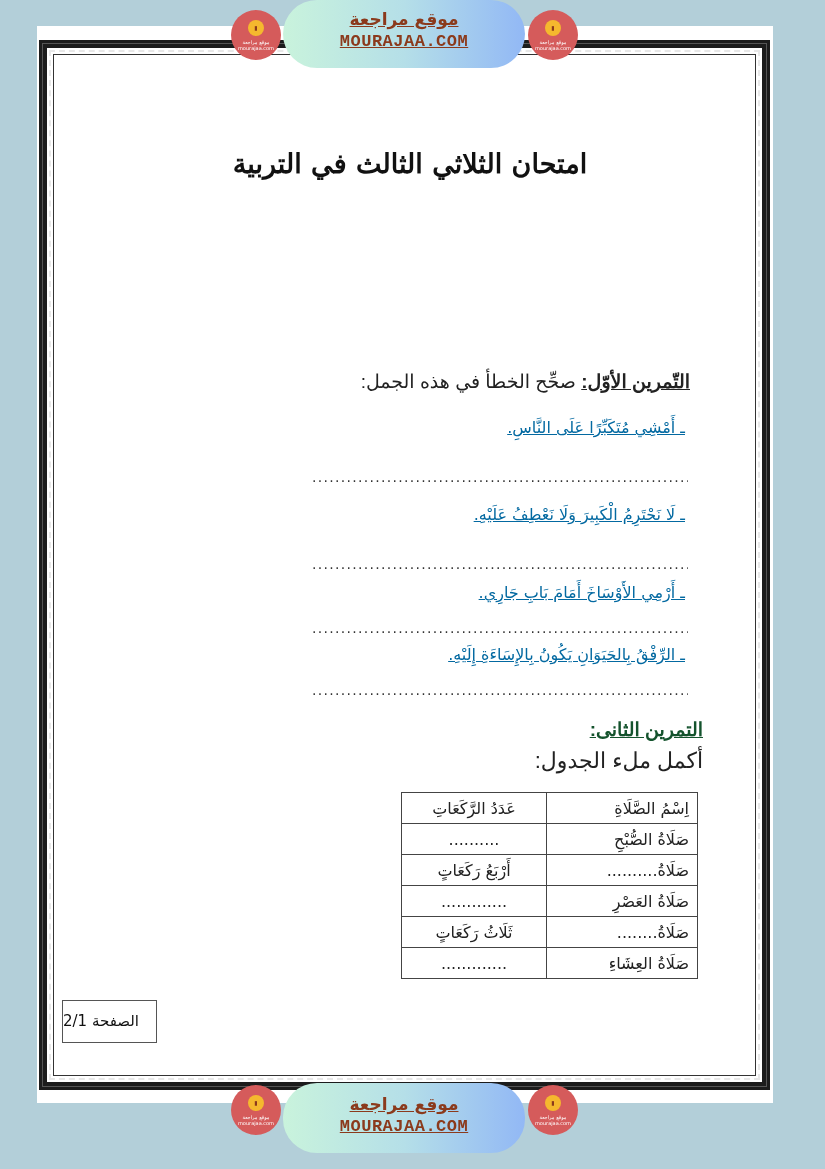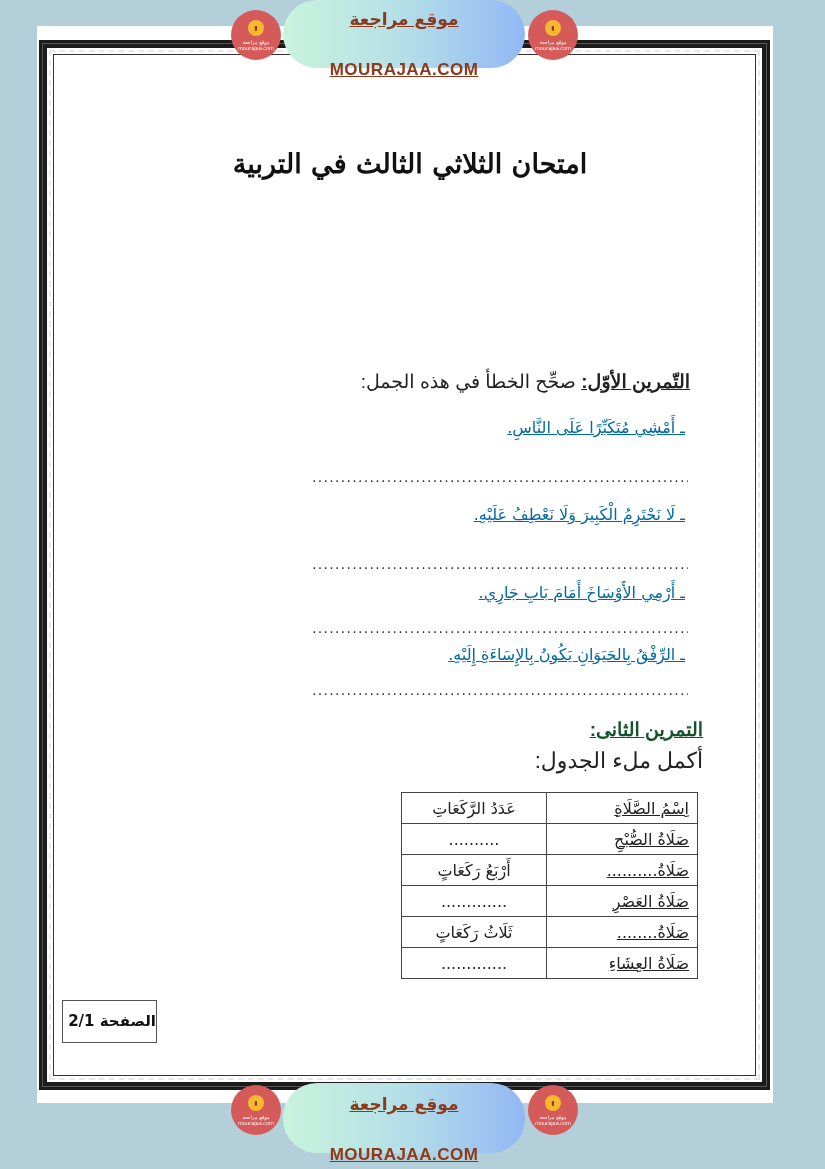--- a/index.html
+++ b/index.html
@@ -28,21 +28,21 @@
   }
   
   .banner {
     position:absolute; left:283px; width:242px; height:68px;
     border-radius:34px;
     background:linear-gradient(90deg,#c9f3dc 0%,#b5dfe8 50%,#92b8f5 100%);
     text-align:center; color:#8b3a1c; font-weight:bold;
   }
   .banner .ar { font-size:17px; text-decoration:underline; margin-top:8px; line-height:22px; }
   .banner .en { font-size:17px; text-decoration:underline; letter-spacing:0.5px; line-height:24px;
-    font-family:Liberation Sans, sans-serif;margin-top:28px; }
+    font-family:Liberation Mono, monospace; }
   .banner.top { top:0px; }
   .banner.bottom { top:1083px; height:70px; }
   .badge {
     position:absolute; width:50px; height:50px; border-radius:50%;
     background:#d55b5b; text-align:center;
   }
   .badge .dot {
     position:absolute; left:17px; top:10px; width:16px; height:16px; border-radius:50%;
     background:#f5b82e; font-size:6px; line-height:16px; color:#8b3a1c; font-weight:bold;
   }
@@ -75,26 +75,26 @@
     position:absolute; right:122px; top:748px; font-family:"Liberation Sans", sans-serif;
     font-size:22px; color:#222;
   }
   table.prayers {
     position:absolute; left:401px; top:792px; width:297px; border-collapse:collapse;
     direction:rtl; font-family:"DejaVu Sans", sans-serif; font-size:16px; color:#222;
   }
   table.prayers td {
     border:1px solid #444; height:31px; padding:0 8px; box-sizing:border-box;
   }
-  table.prayers td.c1 { width:151px; text-align:right;text-decoration:underline; }
+  table.prayers td.c1 { width:151px; text-align:right; }
   table.prayers td.c2 { text-align:center; }
   .page-box {
     position:absolute; left:62px; top:1000px; width:95px; height:43px; box-sizing:border-box;
-    border:1px solid #555; text-align:right; line-height:40px;
-    font-family:"DejaVu Sans", sans-serif; font-weight:bold; font-size:15px; color:#111;
+    border:1px solid #555; text-align:left; line-height:40px;
+    font-family:"DejaVu Sans", sans-serif; font-weight:normal; font-size:15px; color:#111;
     direction:rtl;
   }
 </style>
 </head>
 <body>
 
 <div class="page"></div>
 <div class="frame">
   <div class="frame-inner"></div>
   <div class="frame-inner2"></div>

